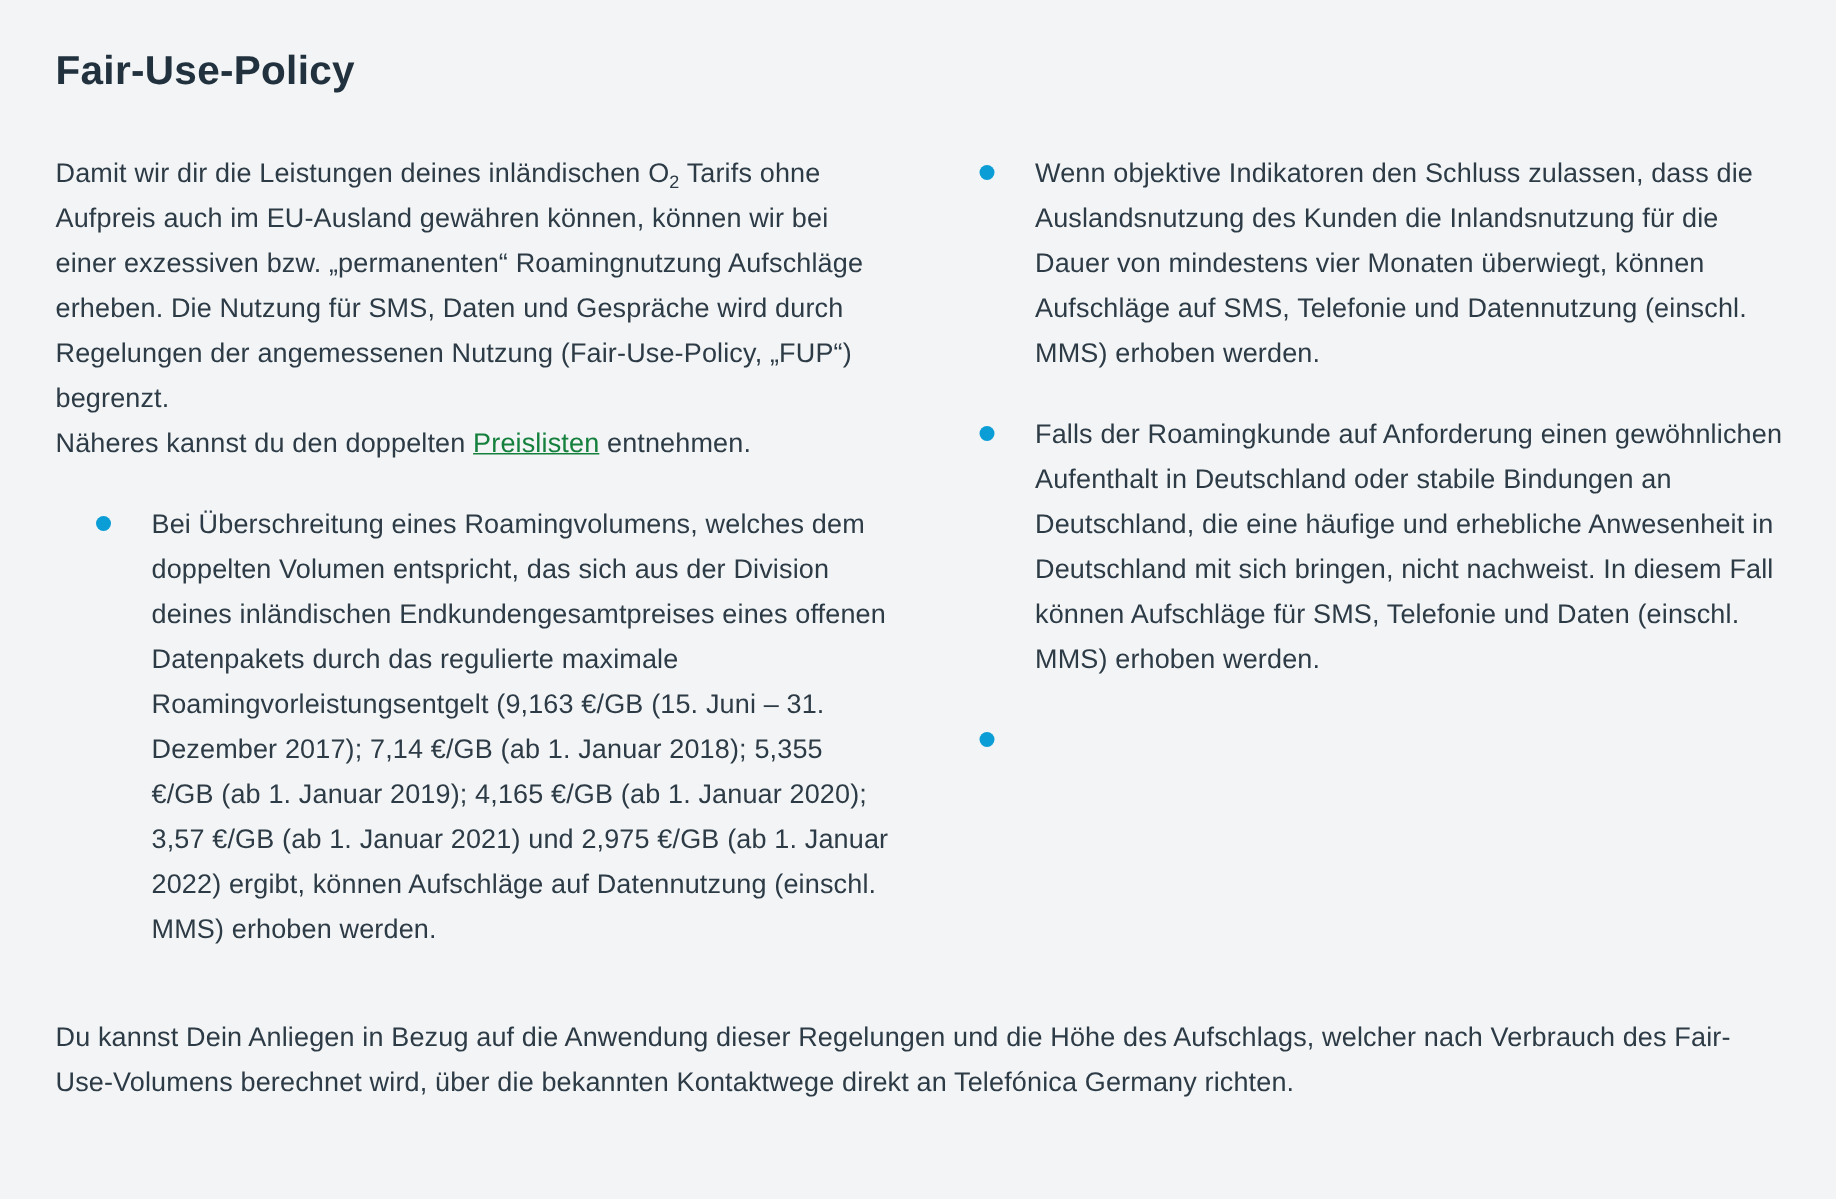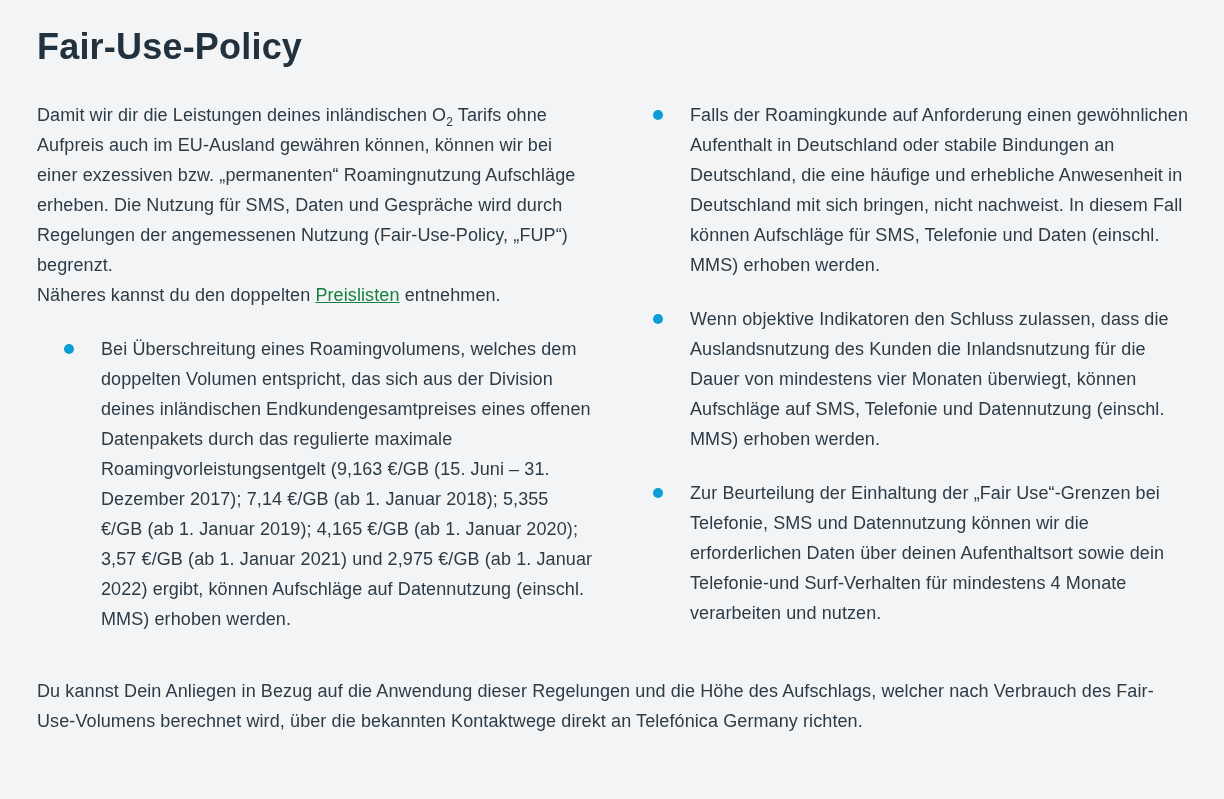--- a/index.html
+++ b/index.html
@@ -8,21 +8,21 @@
     background: #f2f4f5;
     color: #2d3b46;
     font-family: "Liberation Sans", "DejaVu Sans", sans-serif;
     font-size: 18px;
     line-height: 30px;
     letter-spacing: 0.1px;
     overflow: hidden;
   }
   .page { padding: 26px 34px 0 37px; }
   h1.page-title {
-    font-size: 36px;
+    font-size: 27px;
     line-height: 34px;
     font-weight: 700;
     color: #22313e;
     margin: 4px 0 36px 0;
     letter-spacing: 0.2px;
   }
   .columns { display: flex; gap: 59px; align-items: flex-start; }
   .col-left  { width: 556px; flex: 0 0 556px; }
   .col-right { flex: 1; min-width: 0; }
   p.intro { margin: 0; }
@@ -73,29 +73,28 @@
           <span class="dot"></span>
           <span>Bei Überschreitung eines Roamingvolumens, welches dem doppelten Volumen entspricht, das sich aus der Division deines inländischen Endkundengesamtpreises eines offenen Datenpakets durch das regulierte maximale Roamingvorleistungsentgelt (9,163 €/GB (15. Juni – 31. Dezember 2017); 7,14 €/GB (ab 1. Januar 2018); 5,355 €/GB (ab 1. Januar 2019); 4,165 €/GB (ab 1. Januar 2020); 3,57 €/GB (ab 1. Januar 2021) und 2,975 €/GB (ab 1. Januar 2022) ergibt, können Aufschläge auf Datennutzung (einschl. MMS) erhoben werden.</span>
         </li>
       </ul>
     </div>
 
     <div class="col-right">
       <ul class="bullets">
         <li>
           <span class="dot"></span>
+          <span>Wenn objektive Indikatoren den Schluss zulassen, dass die Auslandsnutzung des Kunden die Inlandsnutzung für die Dauer von mindestens vier Monaten überwiegt, können Aufschläge auf SMS, Telefonie und Datennutzung (einschl. MMS) erhoben werden.</span>
+        </li>
+        <li>
+          <span class="dot"></span>
           <span>Falls der Roamingkunde auf Anforderung einen gewöhnlichen Aufenthalt in Deutschland oder stabile Bindungen an Deutschland, die eine häufige und erhebliche Anwesenheit in Deutschland mit sich bringen, nicht nachweist. In diesem Fall können Aufschläge für SMS, Telefonie und Daten (einschl. MMS) erhoben werden.</span>
         </li>
         <li>
           <span class="dot"></span>
-          <span>Wenn objektive Indikatoren den Schluss zulassen, dass die Auslandsnutzung des Kunden die Inlandsnutzung für die Dauer von mindestens vier Monaten überwiegt, können Aufschläge auf SMS, Telefonie und Datennutzung (einschl. MMS) erhoben werden.</span>
-        </li>
-        <li>
-          <span class="dot"></span>
-          <span>Zur Beurteilung der Einhaltung der „Fair Use“-Grenzen bei Telefonie, SMS und Datennutzung können wir die erforderlichen Daten über deinen Aufenthaltsort sowie dein Telefonie-und Surf-Verhalten für mindestens 4 Monate verarbeiten und nutzen.</span>
         </li>
       </ul>
     </div>
 
   </div>
 
   <p class="footer-note">Du kannst Dein Anliegen in Bezug auf die Anwendung dieser Regelungen und die Höhe des Aufschlags, welcher nach Verbrauch des Fair-Use-Volumens berechnet wird, über die bekannten Kontaktwege direkt an Telefónica Germany richten.</p>
 
 </div>
 

